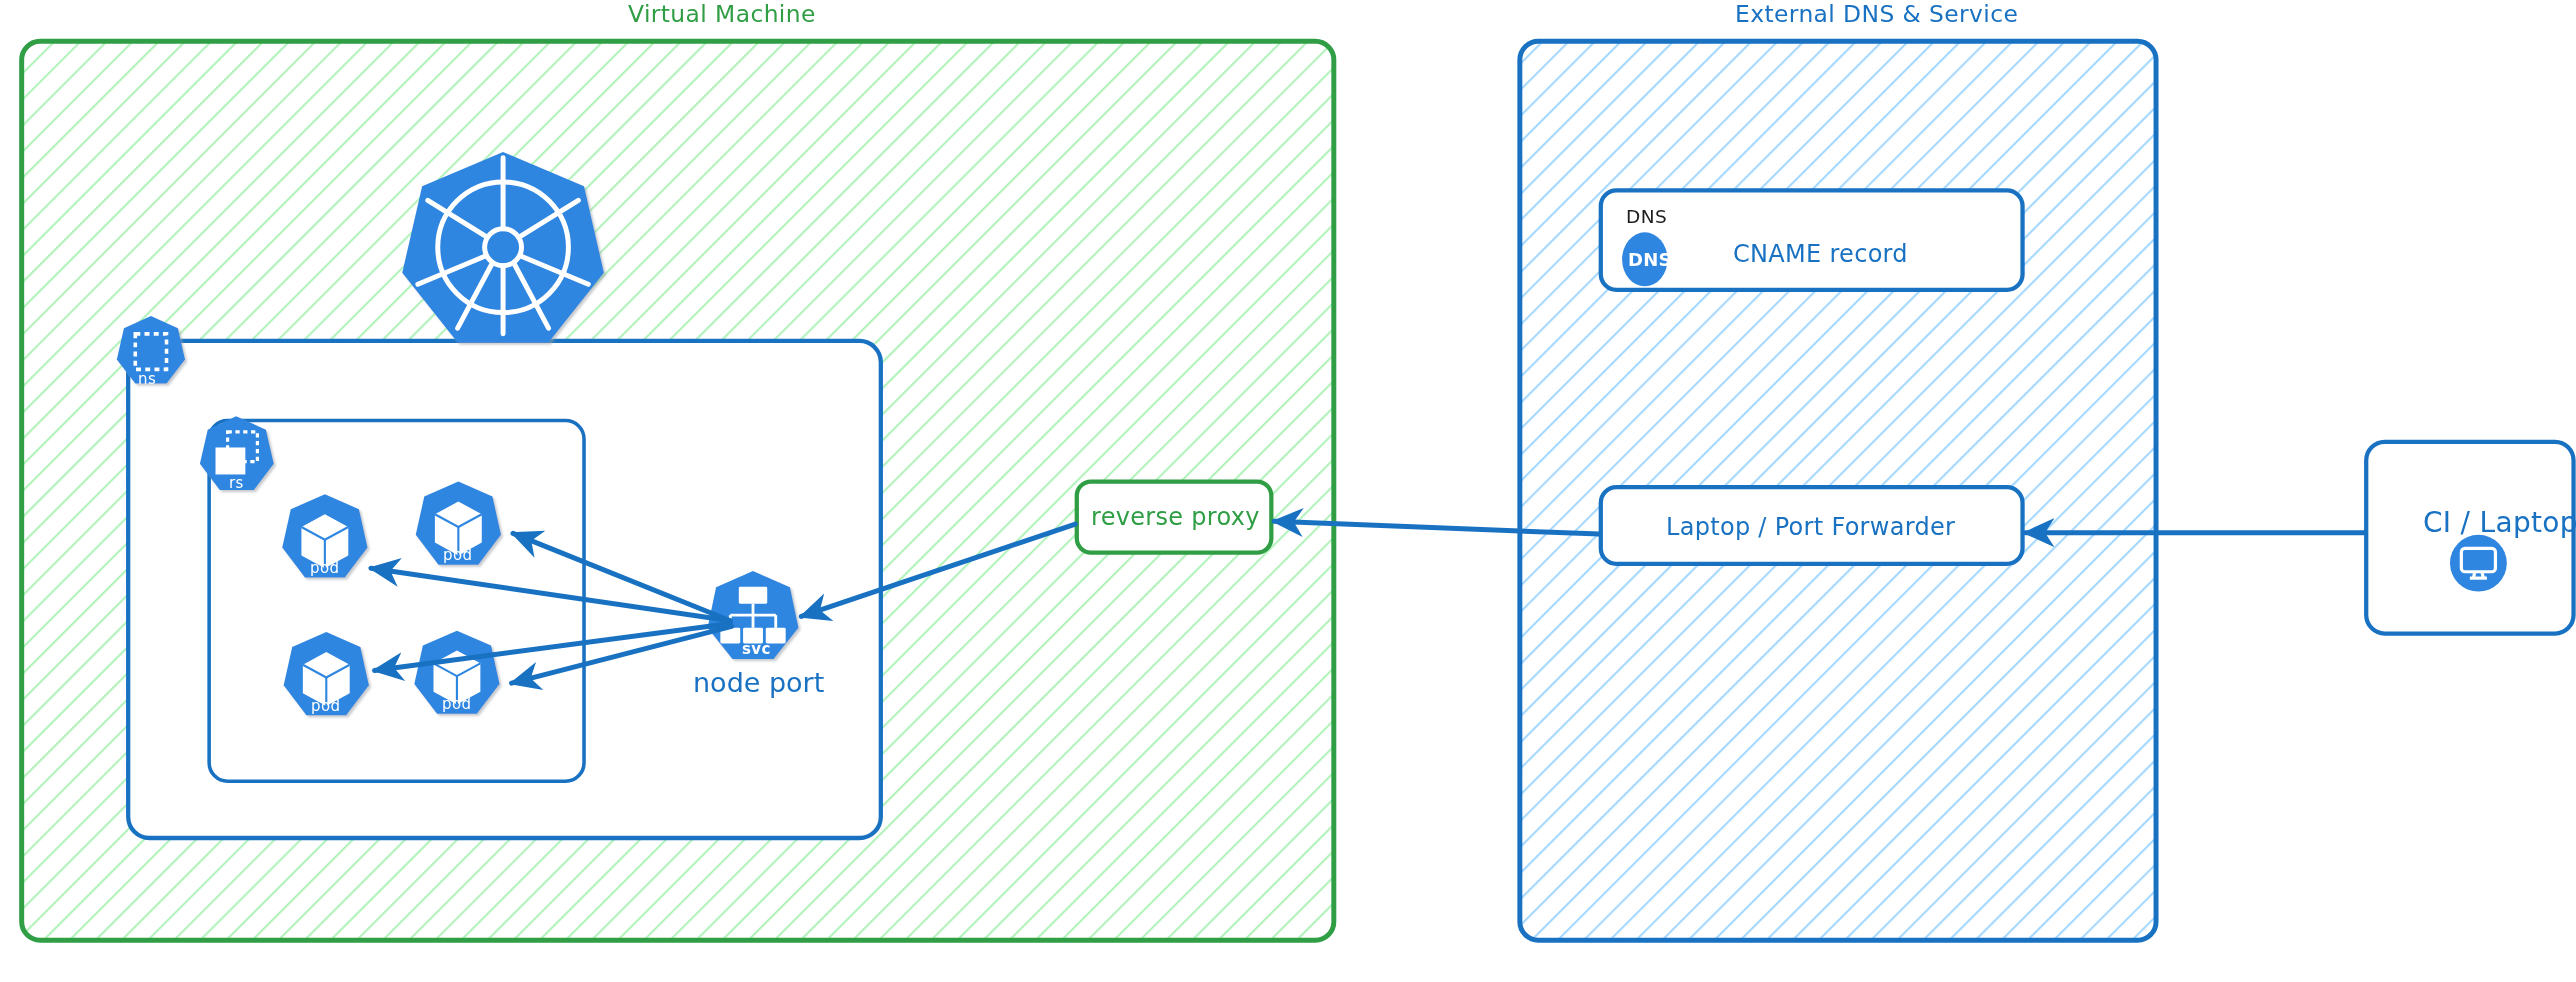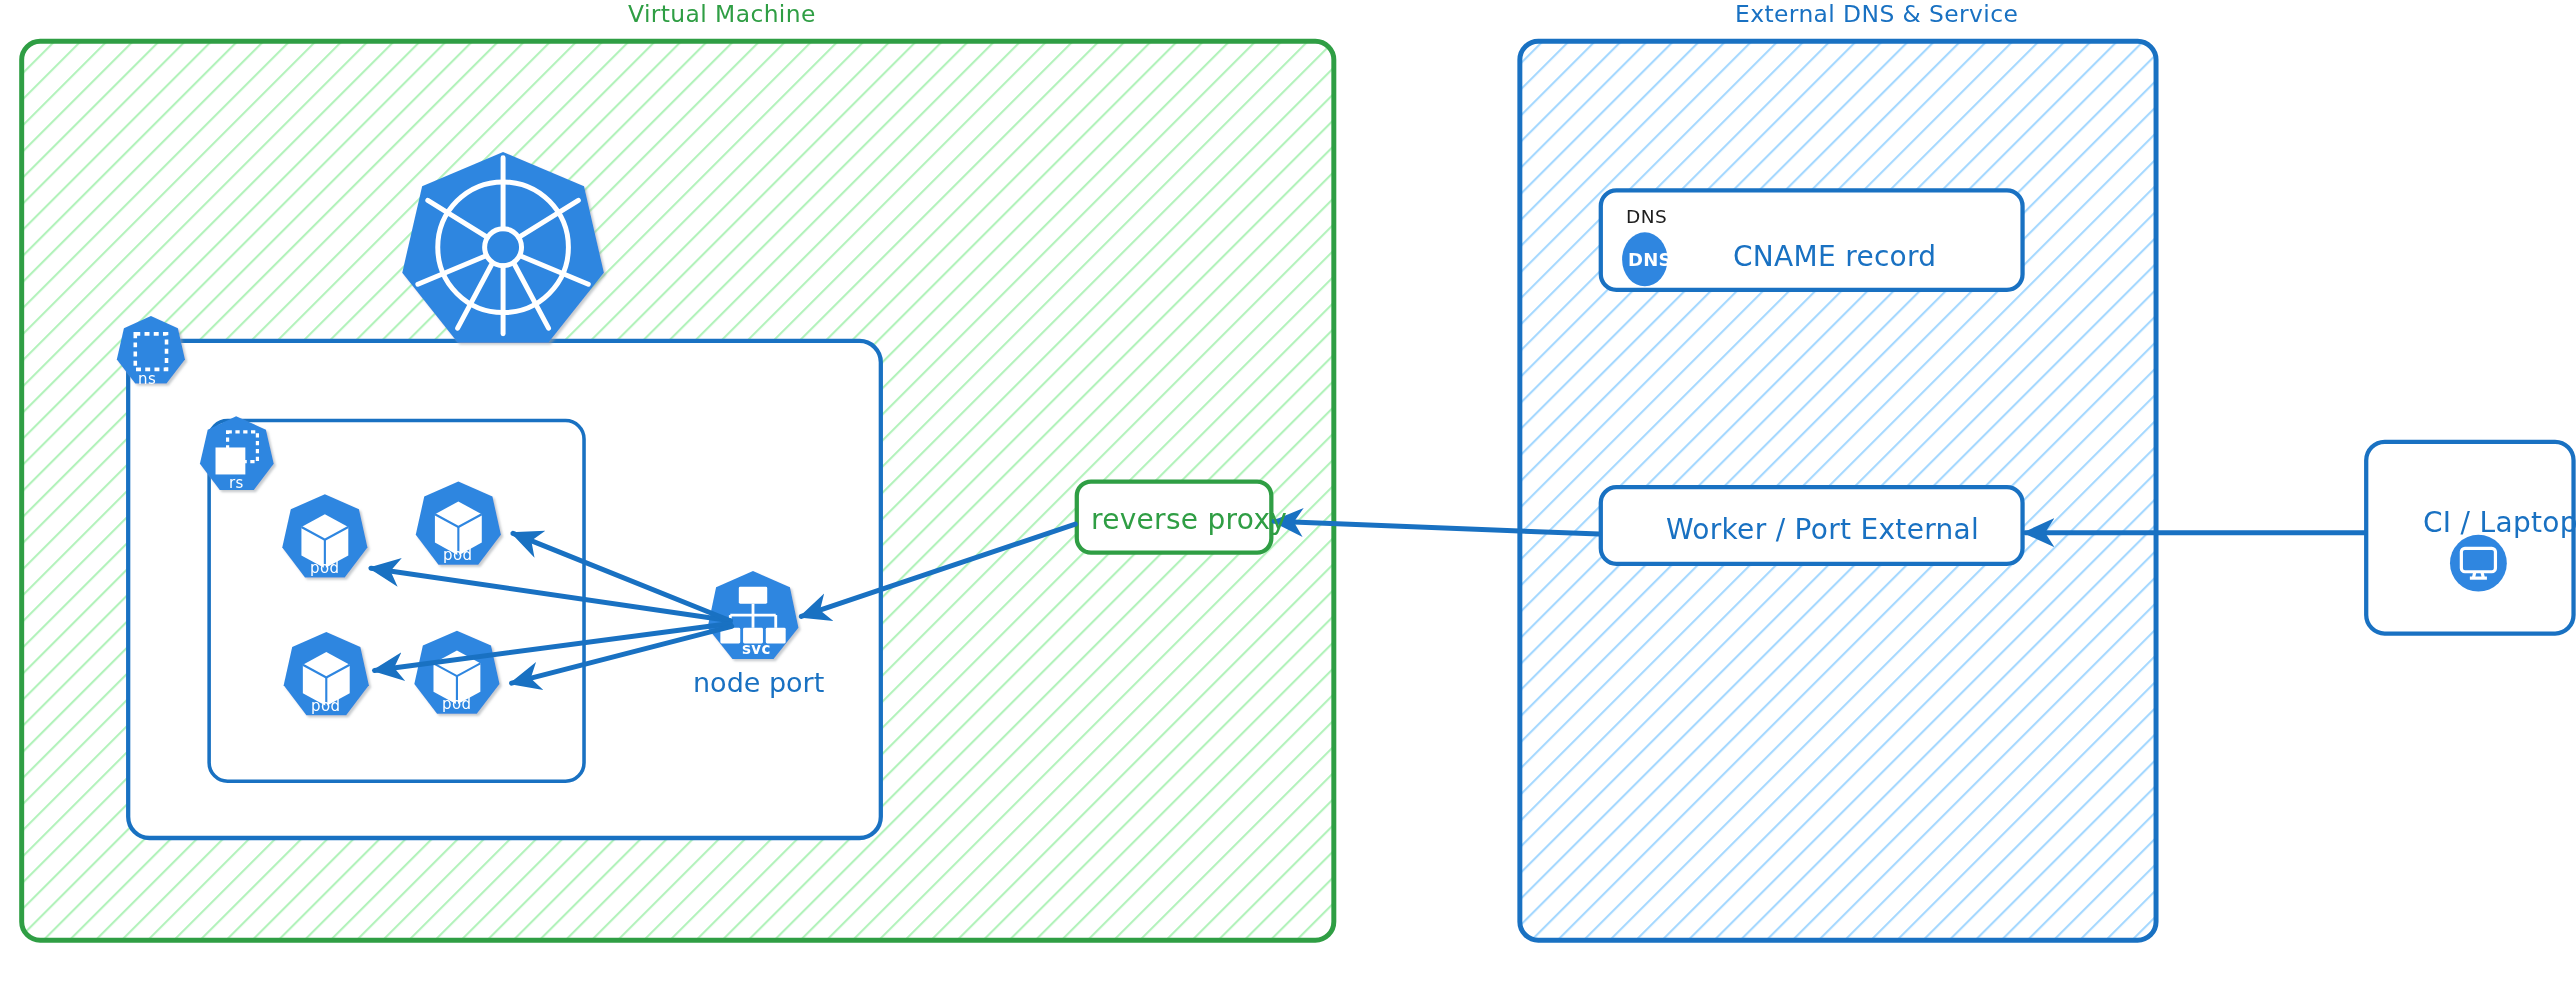--- a/index.html
+++ b/index.html
@@ -11,21 +11,21 @@
   .stage{position:absolute;left:16px;top:0;width:2576px;height:937px;text-align:center;}
   svg.layer{position:absolute;left:0;top:0;width:2576px;height:983px;overflow:visible;}
   .txt{position:absolute;white-space:nowrap;font-family:"DejaVu Sans", sans-serif;}
 
   
   .grp-title{font-size:23.4px;letter-spacing:0.4px;}
   .grp-title.green{color:#2f9e44;}
   .grp-title.blue{color:#1971c2;}
 
   
-  .node-label{font-size:28px;color:#1971c2;letter-spacing:0.3px;}
+  .node-label{font-size:24px;color:#1971c2;letter-spacing:0.3px;}
   .node-label.green{color:#2f9e44;}
   .small-label{font-size:18.5px;color:#1e1e1e;letter-spacing:0.4px;}
   .icon-sub{font-size:15px;color:#ffffff;letter-spacing:0.4px;}
   .dns-badge-txt{font-size:18px;color:#ffffff;font-weight:bold;letter-spacing:0.2px;}
   .nodeport-label{font-size:27px;color:#1971c2;}
 </style>
 </head>
 <body>
 
 <div class="stage">
@@ -196,18 +196,18 @@
   <div class="txt nodeport-label" style="left:677px;top:667px;">node port</div>
 
   <div class="txt node-label green" style="left:1075px;top:503px;">reverse proxy</div>
 
   <div class="txt small-label" style="left:1610px;top:206px;">DNS</div>
 
   <div class="txt dns-badge-txt" style="left:1612px;top:249px;">DNS</div>
 
   <div class="txt node-label" style="left:1717px;top:240px;">CNAME record</div>
 
-  <div class="txt node-label" style="left:1650px;top:513px;">Worker / Port External</div>
+  <div class="txt node-label" style="left:1650px;top:513px;">Laptop / Port Forwarder</div>
 
   <div class="txt node-label" style="left:2407px;top:506px;font-size:28px;">CI / Laptop</div>
 
 </div>
 
 
 </body></html>

